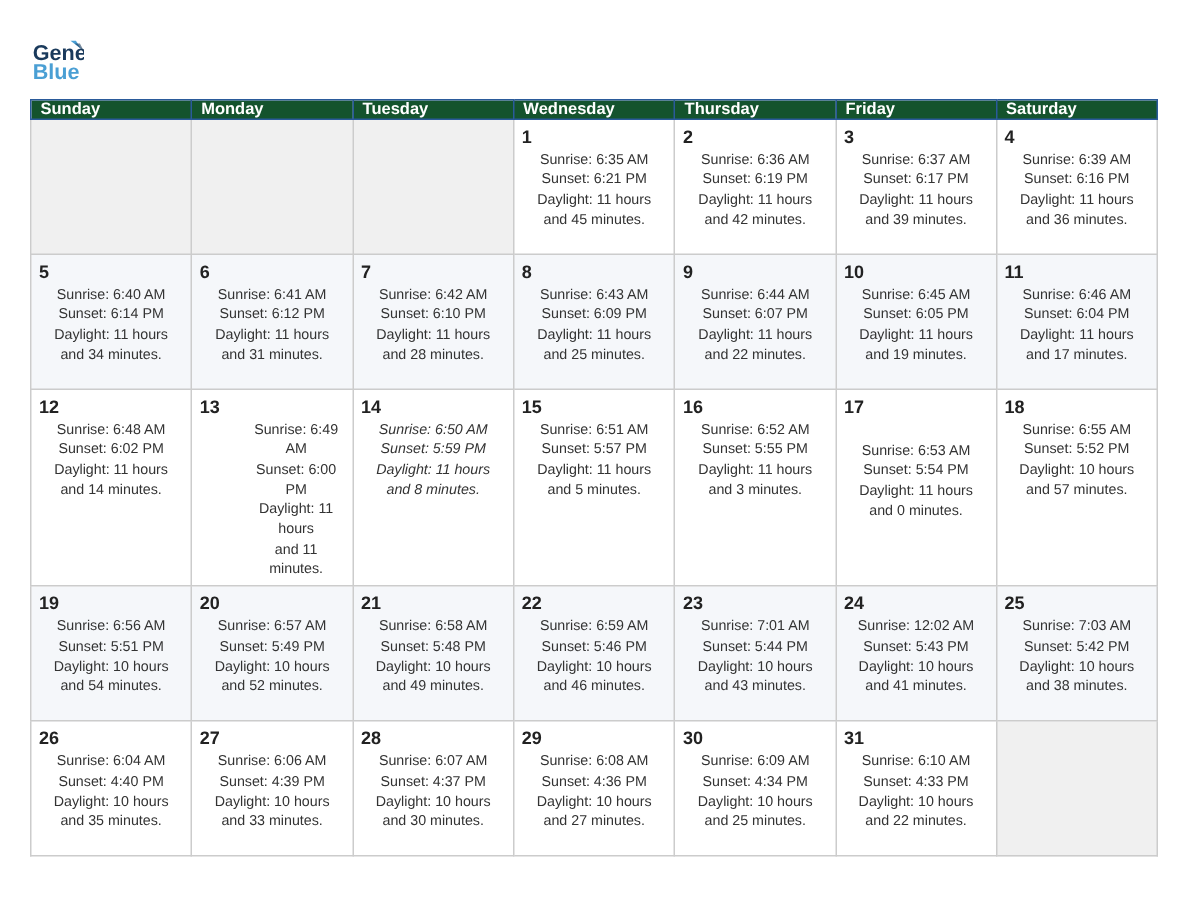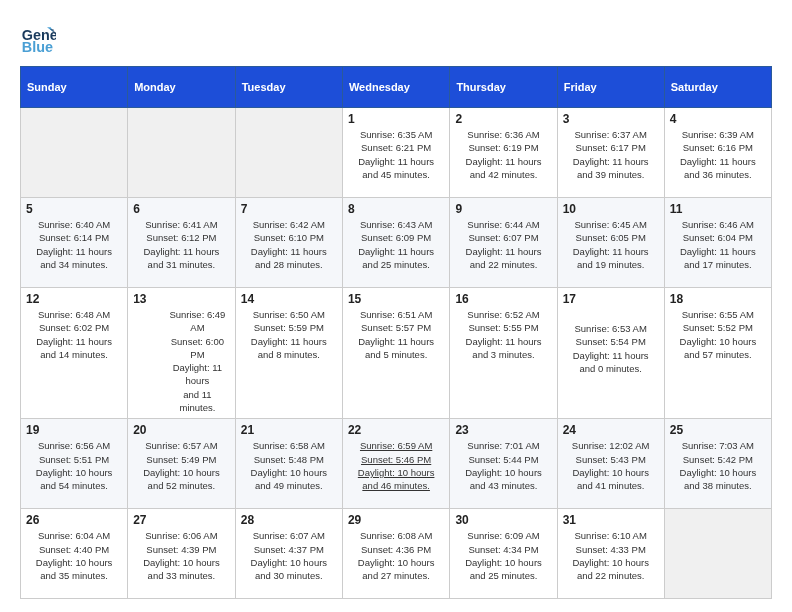--- a/index.html
+++ b/index.html
@@ -45,24 +45,24 @@
     .subtitle {
       font-size: 14px;
       color: #444;
     }
     .calendar {
       width: 100%;
       border-collapse: collapse;
       font-size: 10px;
     }
     .calendar th {
-      background: #1d4ed8;
+      background: #14532d;
       color: #fff;
       text-align: left;
-      padding: 14px 6px;
+      padding: 0 6px;
       font-size: 11px;
       font-weight: bold;
       border: 1px solid #2a5a9a;
     }
     .calendar td {
       border: 1px solid #ccc;
       vertical-align: top;
       padding: 4px 5px;
       width: 108px;
       height: 90px;
@@ -219,21 +219,21 @@
         </td>
         <td>
           <span class="day-num">13</span>
           <div class="day-info" style="white-space: pre-line; margin-left: 32px;">Sunrise: 6:49 AM
 Sunset: 6:00 PM
 Daylight: 11 hours
 and 11 minutes.</div>
         </td>
         <td>
           <span class="day-num">14</span>
-          <div class="day-info" style="white-space: pre-line;">Sunrise: 6:50 AM
+          <div class="day-info" style="white-space: pre-line; font-style: italic;">Sunrise: 6:50 AM
 Sunset: 5:59 PM
 Daylight: 11 hours
 and 8 minutes.</div>
         </td>
         <td>
           <span class="day-num">15</span>
           <div class="day-info" style="white-space: pre-line;">Sunrise: 6:51 AM
 Sunset: 5:57 PM
 Daylight: 11 hours
 and 5 minutes.</div>
@@ -277,21 +277,21 @@
         </td>
         <td>
           <span class="day-num">21</span>
           <div class="day-info" style="white-space: pre-line;">Sunrise: 6:58 AM
 Sunset: 5:48 PM
 Daylight: 10 hours
 and 49 minutes.</div>
         </td>
         <td>
           <span class="day-num">22</span>
-          <div class="day-info" style="white-space: pre-line; text-decoration: underline;">Sunrise: 6:59 AM
+          <div class="day-info" style="white-space: pre-line;">Sunrise: 6:59 AM
 Sunset: 5:46 PM
 Daylight: 10 hours
 and 46 minutes.</div>
         </td>
         <td>
           <span class="day-num">23</span>
           <div class="day-info" style="white-space: pre-line;">Sunrise: 7:01 AM
 Sunset: 5:44 PM
 Daylight: 10 hours
 and 43 minutes.</div>

